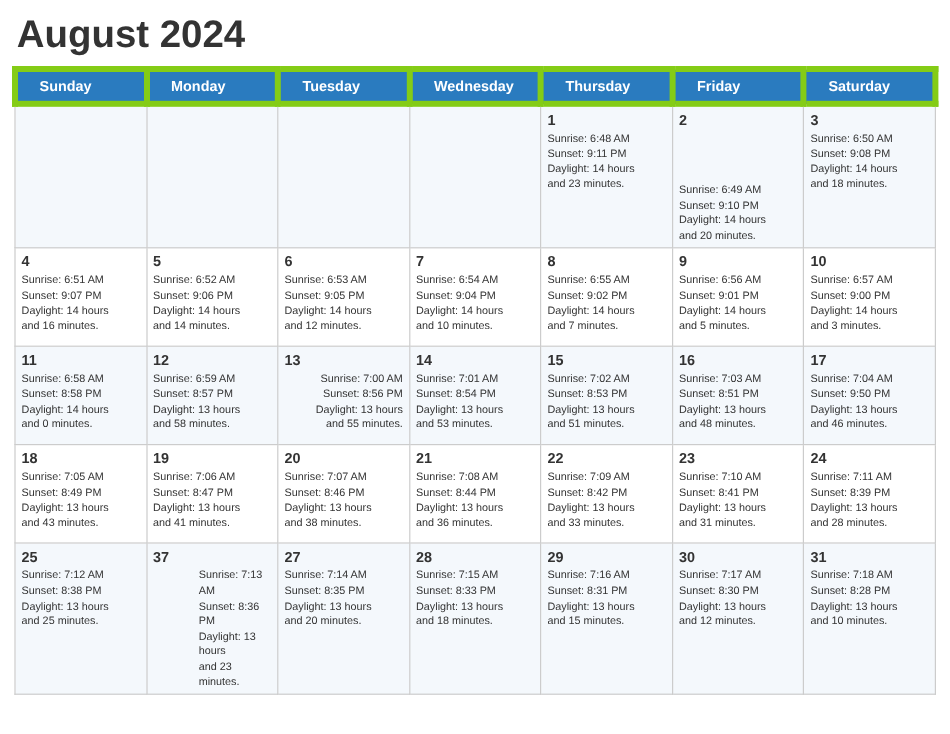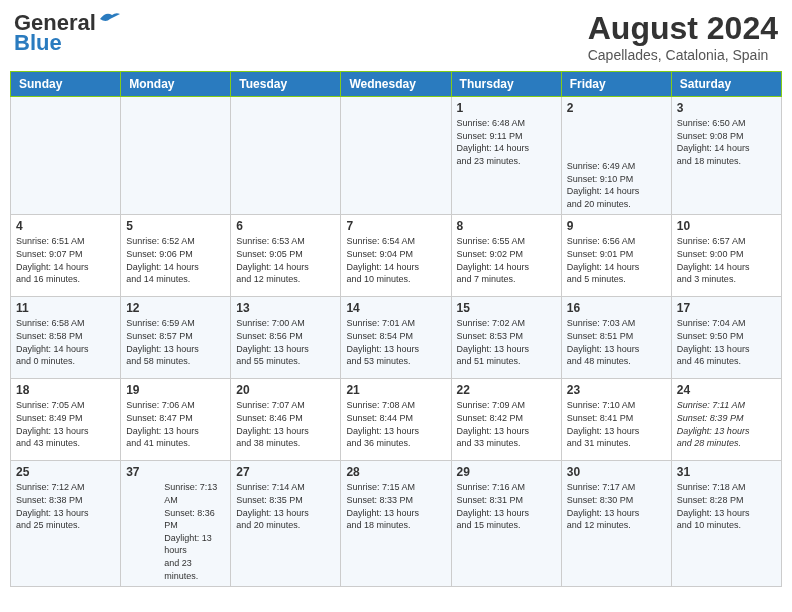--- a/index.html
+++ b/index.html
@@ -39,22 +39,22 @@
       width: 100%;
       border-collapse: collapse;
       table-layout: fixed;
     }
     thead tr th {
       background-color: #2a7bbf;
       color: #fff;
       font-size: 12px;
       font-weight: bold;
       text-align: left;
-      padding: 5px 8px;
-      border: 1px solid #84cc16;
+      padding: 5px 18px;
+      border: 5px solid #84cc16;
     }
     tbody tr td {
       vertical-align: top;
       border: 1px solid #ccc;
       padding: 4px 5px;
       font-size: 9.5px;
       color: #333;
       height: 82px;
       background: #fff;
     }
@@ -76,32 +76,22 @@
       line-height: 1.4;
     }
     td.empty {
       background: #fff;
     }
   </style>
 </head>
 <body>
 
 <div class="header-area">
-  <div class="logo">
-    <div style="display:flex;align-items:center;">
-      <span style="font-size:22px;font-weight:bold;color:#333;">General</span>
-      <svg width="22" height="16" viewBox="0 0 22 16" style="margin-left:2px;margin-top:-8px;">
-        <path d="M2,8 Q8,0 14,4 Q18,1 22,3 Q16,6 12,8 Q8,12 2,8Z" fill="#2a7bbf"></path>
-      </svg>
-    </div>
-    <span style="font-size:22px;font-weight:bold;color:#2a7bbf;margin-top:-6px;">Blue</span>
-  </div>
   <div class="title-area">
     <h1>August 2024</h1>
-    <h2>Capellades, Catalonia, Spain</h2>
   </div>
 </div>
 
 <table>
   <thead>
     <tr>
     <th>Sunday</th>
         <th>Monday</th>
         <th>Tuesday</th>
         <th>Wednesday</th>
@@ -199,21 +189,21 @@
         </td>
         <td>
           <div class="day-number">12</div>
           <div class="day-info" style="white-space: pre-line;">Sunrise: 6:59 AM
 Sunset: 8:57 PM
 Daylight: 13 hours
 and 58 minutes.</div>
         </td>
         <td>
           <div class="day-number">13</div>
-          <div class="day-info" style="white-space: pre-line;">Sunrise: 7:00 AM
+          <div class="day-info" style="white-space: pre-line; text-align: right;">Sunrise: 7:00 AM
 Sunset: 8:56 PM
 Daylight: 13 hours
 and 55 minutes.</div>
         </td>
         <td>
           <div class="day-number">14</div>
           <div class="day-info" style="white-space: pre-line;">Sunrise: 7:01 AM
 Sunset: 8:54 PM
 Daylight: 13 hours
 and 53 minutes.</div>
@@ -278,21 +268,21 @@
         </td>
         <td>
           <div class="day-number">23</div>
           <div class="day-info" style="white-space: pre-line;">Sunrise: 7:10 AM
 Sunset: 8:41 PM
 Daylight: 13 hours
 and 31 minutes.</div>
         </td>
         <td>
           <div class="day-number">24</div>
-          <div class="day-info" style="white-space: pre-line; font-style: italic;">Sunrise: 7:11 AM
+          <div class="day-info" style="white-space: pre-line;">Sunrise: 7:11 AM
 Sunset: 8:39 PM
 Daylight: 13 hours
 and 28 minutes.</div>
         </td>
       </tr>
       <tr>
         <td>
           <div class="day-number">25</div>
           <div class="day-info" style="white-space: pre-line;">Sunrise: 7:12 AM
 Sunset: 8:38 PM

